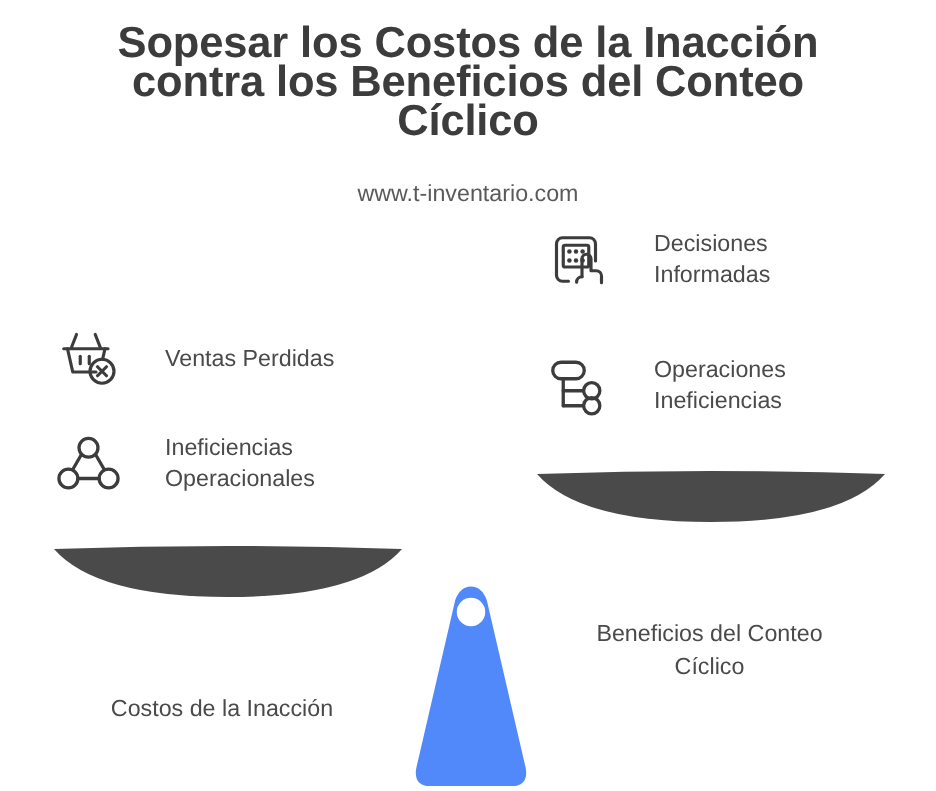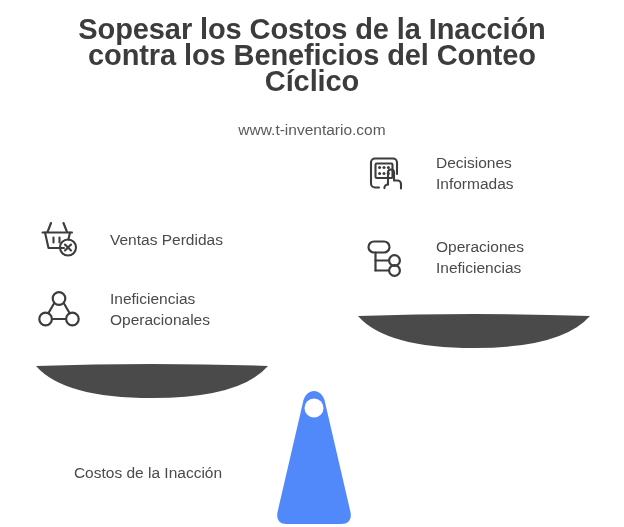--- a/index.html
+++ b/index.html
@@ -206,14 +206,16 @@
              L88 122
              C90.5 131 87 136 79.5 136
              L24.5 136
              C17 136 13.5 131 16 122
              L41.5 12
              C43.5 6.5 47 3 52 3 Z" fill="#5189fa" mask="url(#weight-hole)"></path>
   </svg>
 
   <div class="caption" id="caption-left">Costos de la Inacción</div>
 
+  <div class="caption" id="caption-right">Beneficios del Conteo
+Cíclico</div>
 
 </div>
 
 </body></html>

